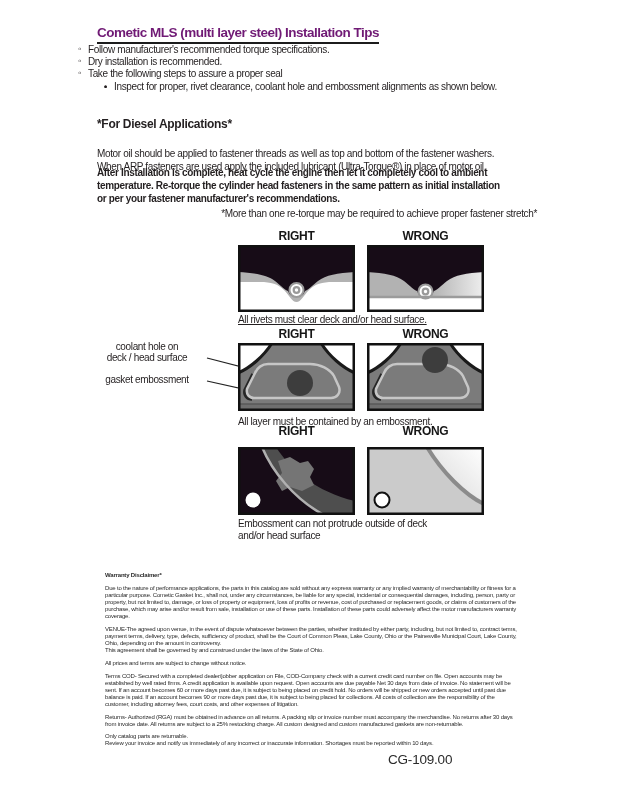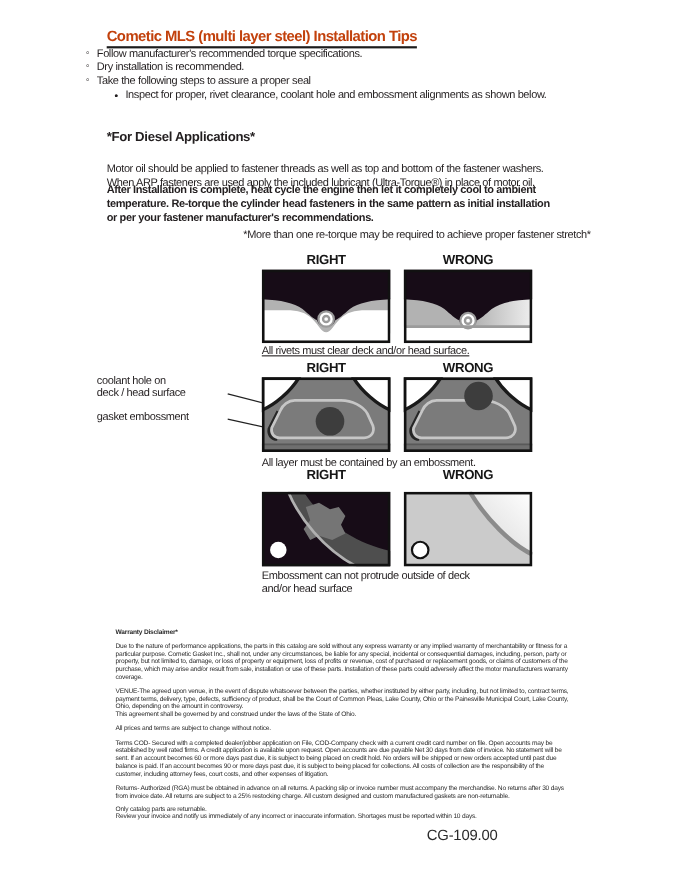--- a/index.html
+++ b/index.html
@@ -4,38 +4,38 @@
 <style>
   html,body{margin:0;padding:0;background:#ffffff;}
   #page{
     position:relative;width:618px;height:800px;background:#ffffff;
     font-family:"Liberation Sans",sans-serif;color:#231f20;overflow:hidden;
   }
   .abs{position:absolute;}
   
   .title{
     left:97px;top:25px;font-size:13.5px;font-weight:bold;letter-spacing:-0.5px;
-    border-bottom:2px solid #1c1c1c;padding-bottom:2px;color:#c2410c;
+    border-bottom:2px solid #1c1c1c;padding-bottom:2px;color:#701a75;
   }
   
   .tips{left:78px;top:44px;width:460px;font-size:10px;letter-spacing:-0.35px;line-height:12.2px;}
   .tip-row{position:relative;padding-left:10px;}
   .tip-row.sub{margin-left:26px;}
   .marker{position:absolute;left:0;top:0;font-size:9px;}
   .marker.open{font-size:10px;top:-1px;}
   
   .diesel-h{left:97px;top:117px;font-size:12px;font-weight:bold;letter-spacing:-0.3px;}
   .para{left:97px;width:440px;font-size:10px;letter-spacing:-0.35px;line-height:13.2px;white-space:pre-line;}
   .p1{top:147px;}
   .p2{top:166px;font-weight:bold;}
   .note{top:207px;text-align:right;}
   
   .dg-label{width:117px;text-align:center;font-weight:bold;font-size:12px;letter-spacing:-0.3px;color:#161616;}
   .caption{font-size:10px;letter-spacing:-0.35px;line-height:11.5px;white-space:pre-line;}
-  .ann{width:118px;text-align:left;font-size:10px;letter-spacing:-0.35px;line-height:10.5px;white-space:pre-line;}
+  .ann{width:118px;text-align:center;font-size:10px;letter-spacing:-0.35px;line-height:10.5px;white-space:pre-line;}
   
   .warranty{left:105px;top:572px;width:413px;font-size:6px;letter-spacing:-0.18px;line-height:7.1px;color:#2b2b2b;}
   .warranty .w-head{font-weight:bold;margin:0 0 6px 0;}
   .warranty p{margin:0 0 5.5px 0;white-space:pre-line;}
   .page-num{left:388px;top:752px;font-size:13.5px;letter-spacing:-0.2px;color:#2a2a2a;}
   svg{display:block;}
 </style>
 </head>
 <body>
 

